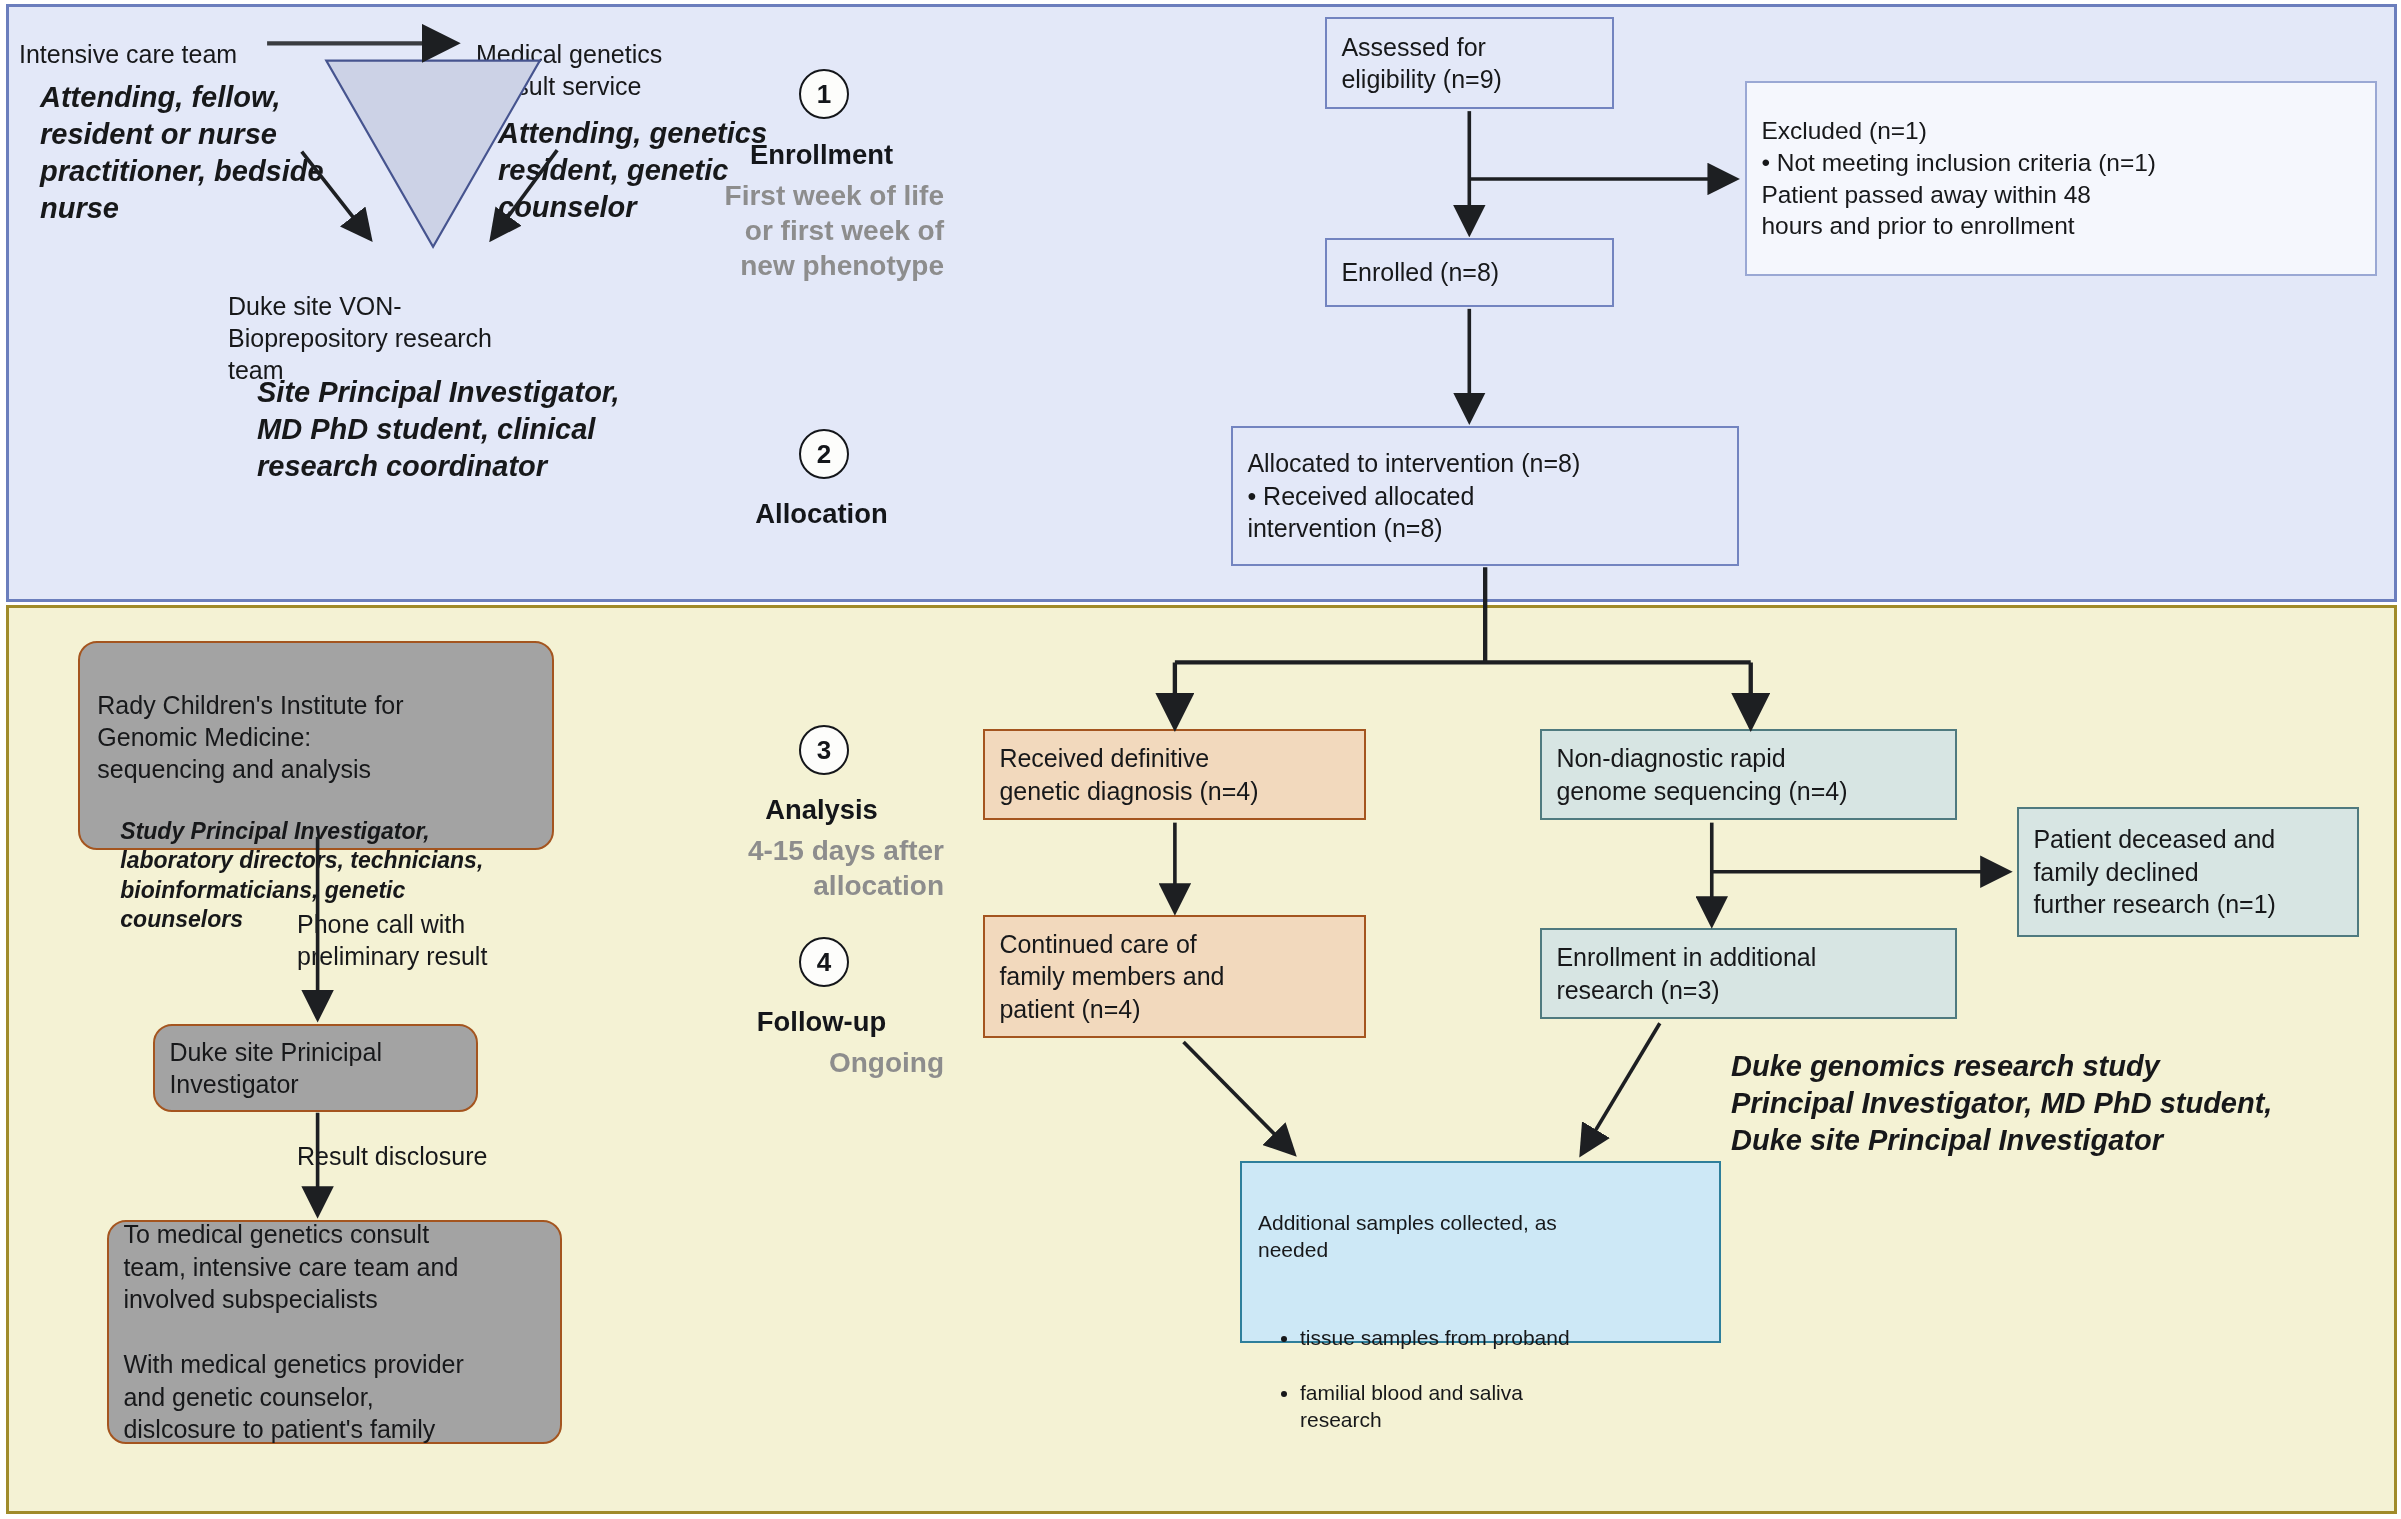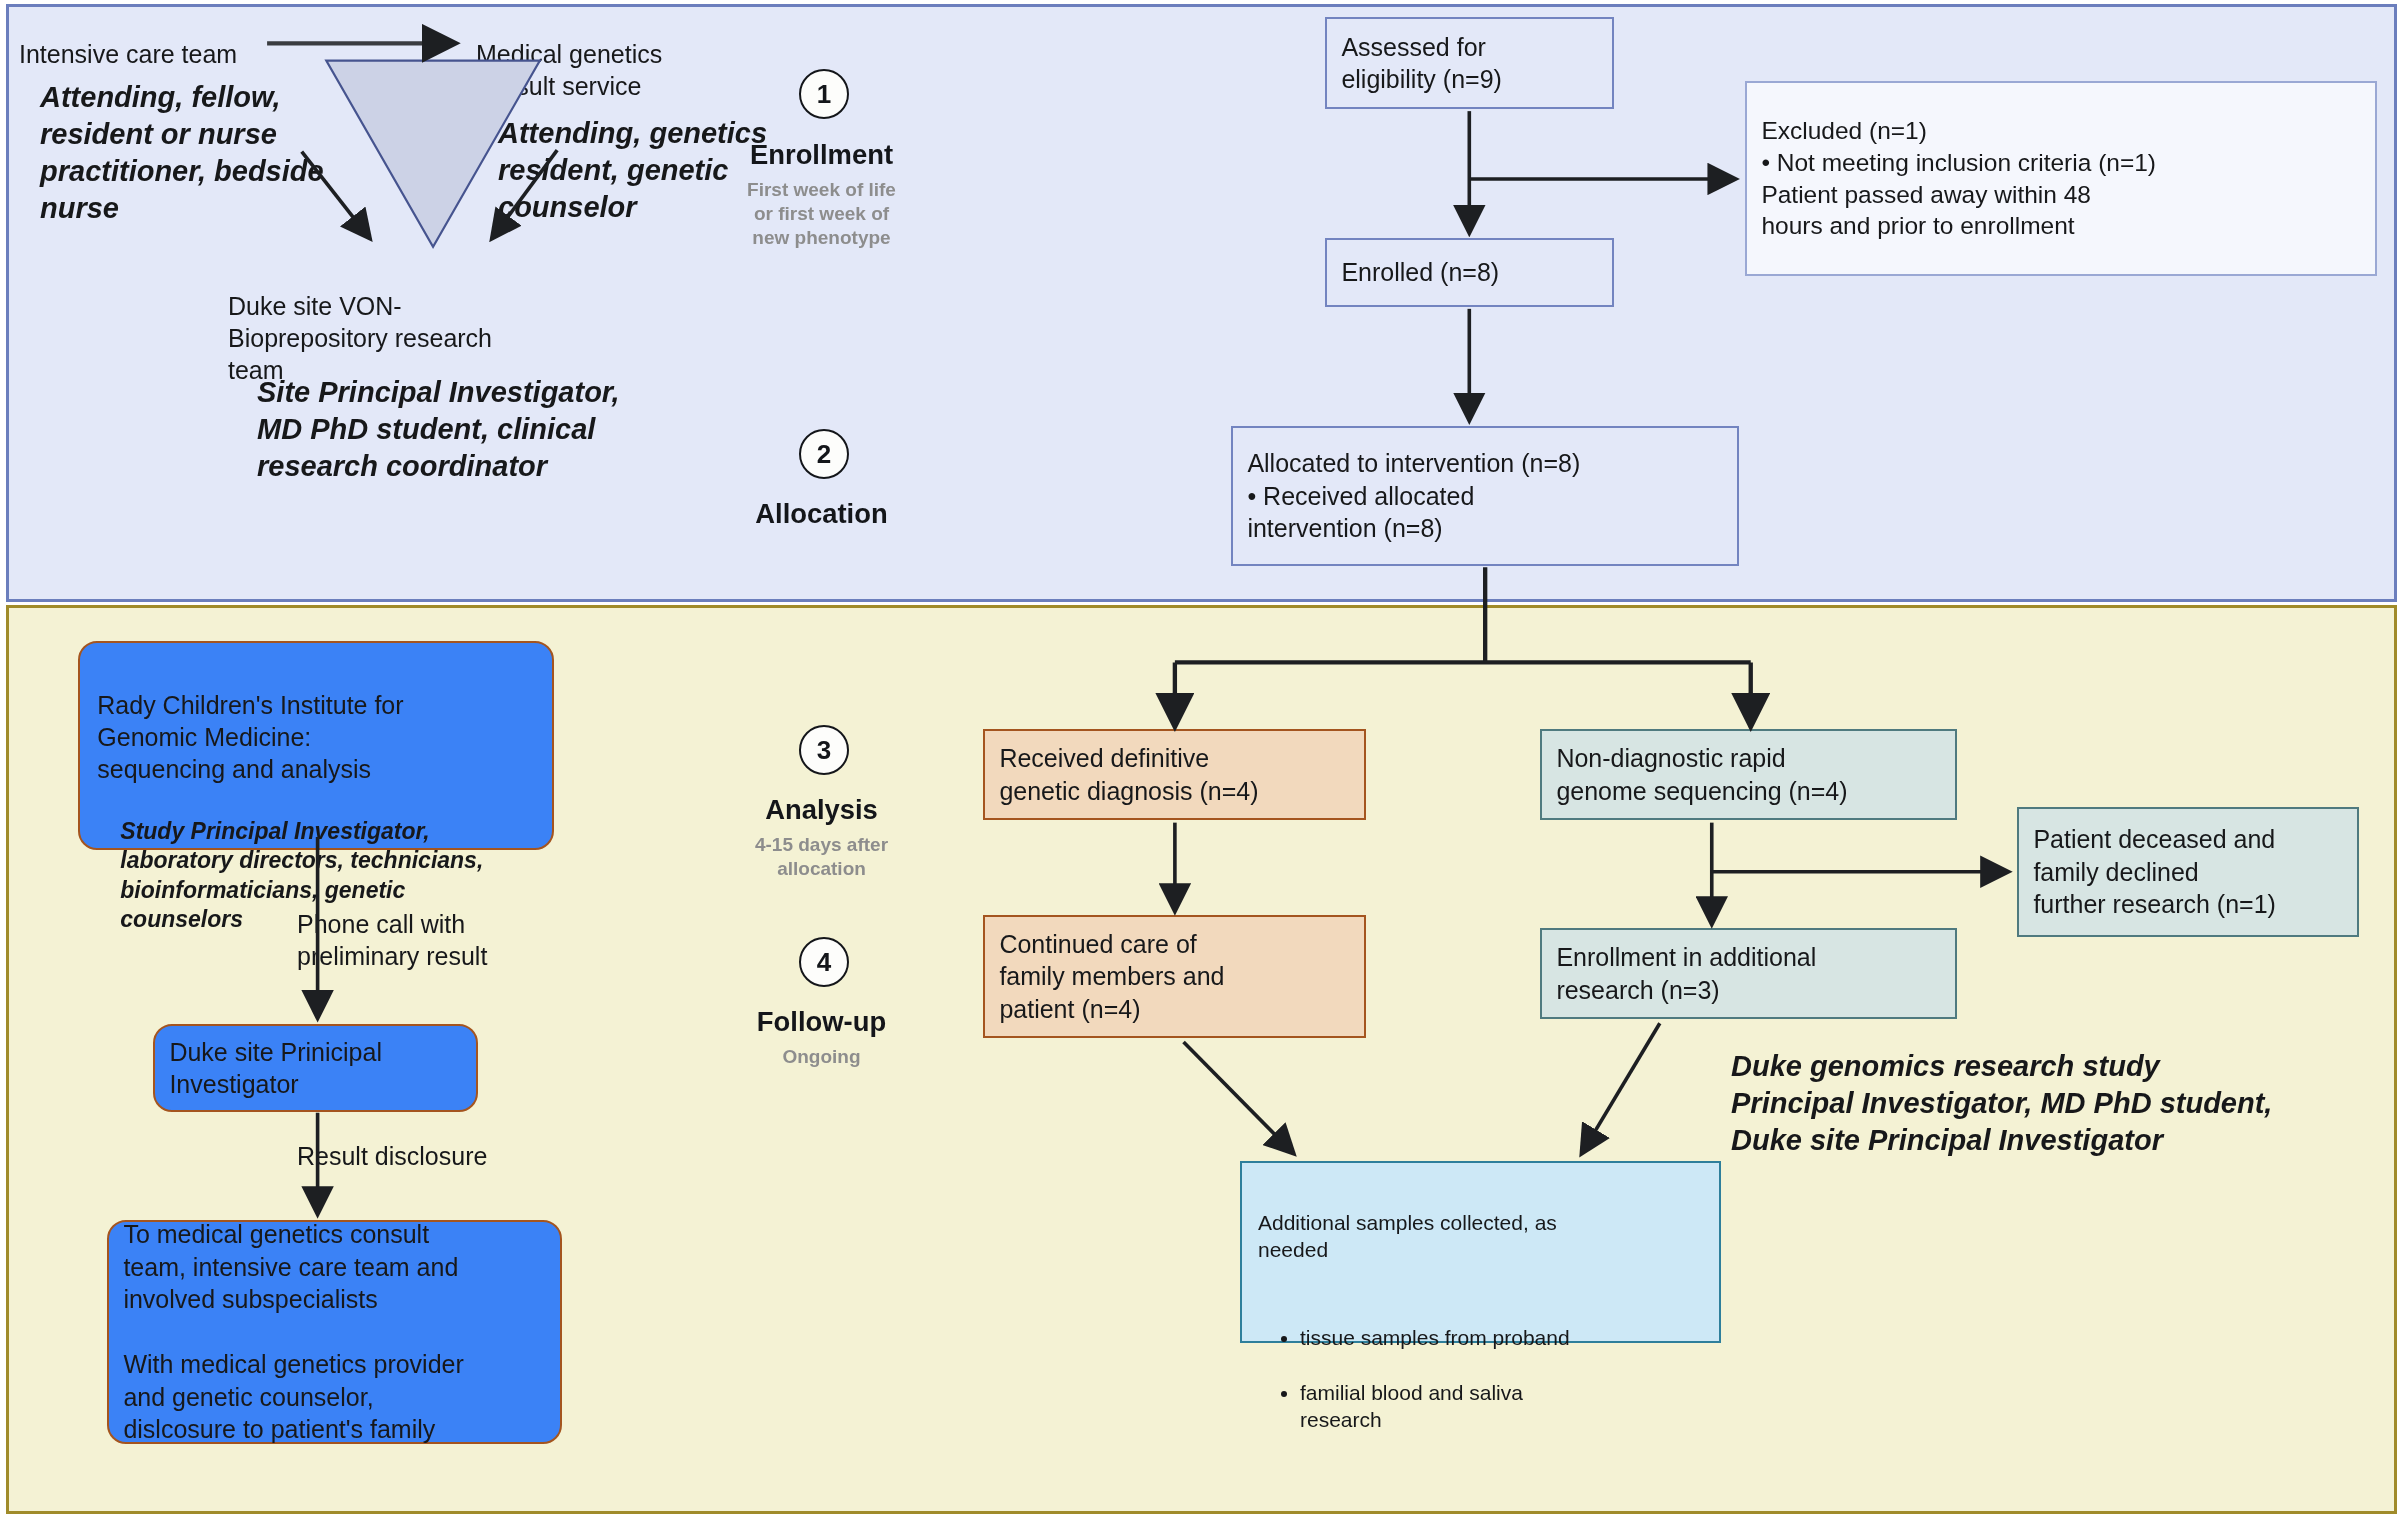--- a/index.html
+++ b/index.html
@@ -24,31 +24,31 @@
   
   .txt{position:absolute;box-sizing:border-box;color:#17181a;line-height:1.28;white-space:pre-line;}
   .t-reg{font-size:25px;}
   .t-ital{font-size:29px;font-style:italic;font-weight:600;}
 
   
   .box{position:absolute;box-sizing:border-box;padding:10px 14.4px;line-height:1.3;white-space:pre-line;color:#17181a;font-size:25px;}
   .box-blue{background:#e3e8f8;border:2.2px solid #7384c0;}
   .box-white{background:#f5f7fd;border:2.2px solid #9aa8d4;}
   .box-orange{background:#f2d9bd;border:2.9px solid #a4551f;}
-  .box-orange-r{background:#3b82f6;border:2.9px solid #a4551f;border-radius:19px;}
+  .box-orange-r{background:#a3a3a3;border:2.9px solid #a4551f;border-radius:19px;}
   .box-teal{background:#d7e5e3;border:2.9px solid #4f7a7f;}
   .box-lblue{background:#cde8f6;border:2.9px solid #2e7f9b;}
 
   
   .stg-num{position:absolute;width:46px;height:46px;border-radius:50%;
     background:#fdfdfb;border:2.9px solid #14161a;
     display:flex;align-items:center;justify-content:center;
     font-size:26px;font-weight:bold;color:#14161a;}
   .stg-title{position:absolute;text-align:center;font-size:27.4px;font-weight:bold;color:#14161a;}
-  .stg-sub{position:absolute;text-align:center;font-size:19px;font-weight:bold;color:#8d8d8d;line-height:1.25;white-space:pre-line;}
+  .stg-sub{position:absolute;text-align:right;font-size:28px;font-weight:bold;color:#8d8d8d;line-height:1.25;white-space:pre-line;}
 
   svg.ov{position:absolute;left:0;top:0;width:2401px;height:1519px;pointer-events:none;}
 </style>
 </head>
 <body>
 
 <div id="stage">
 
   <div class="panel" id="panel-enroll"></div>
   <div class="panel" id="panel-analysis"></div>

